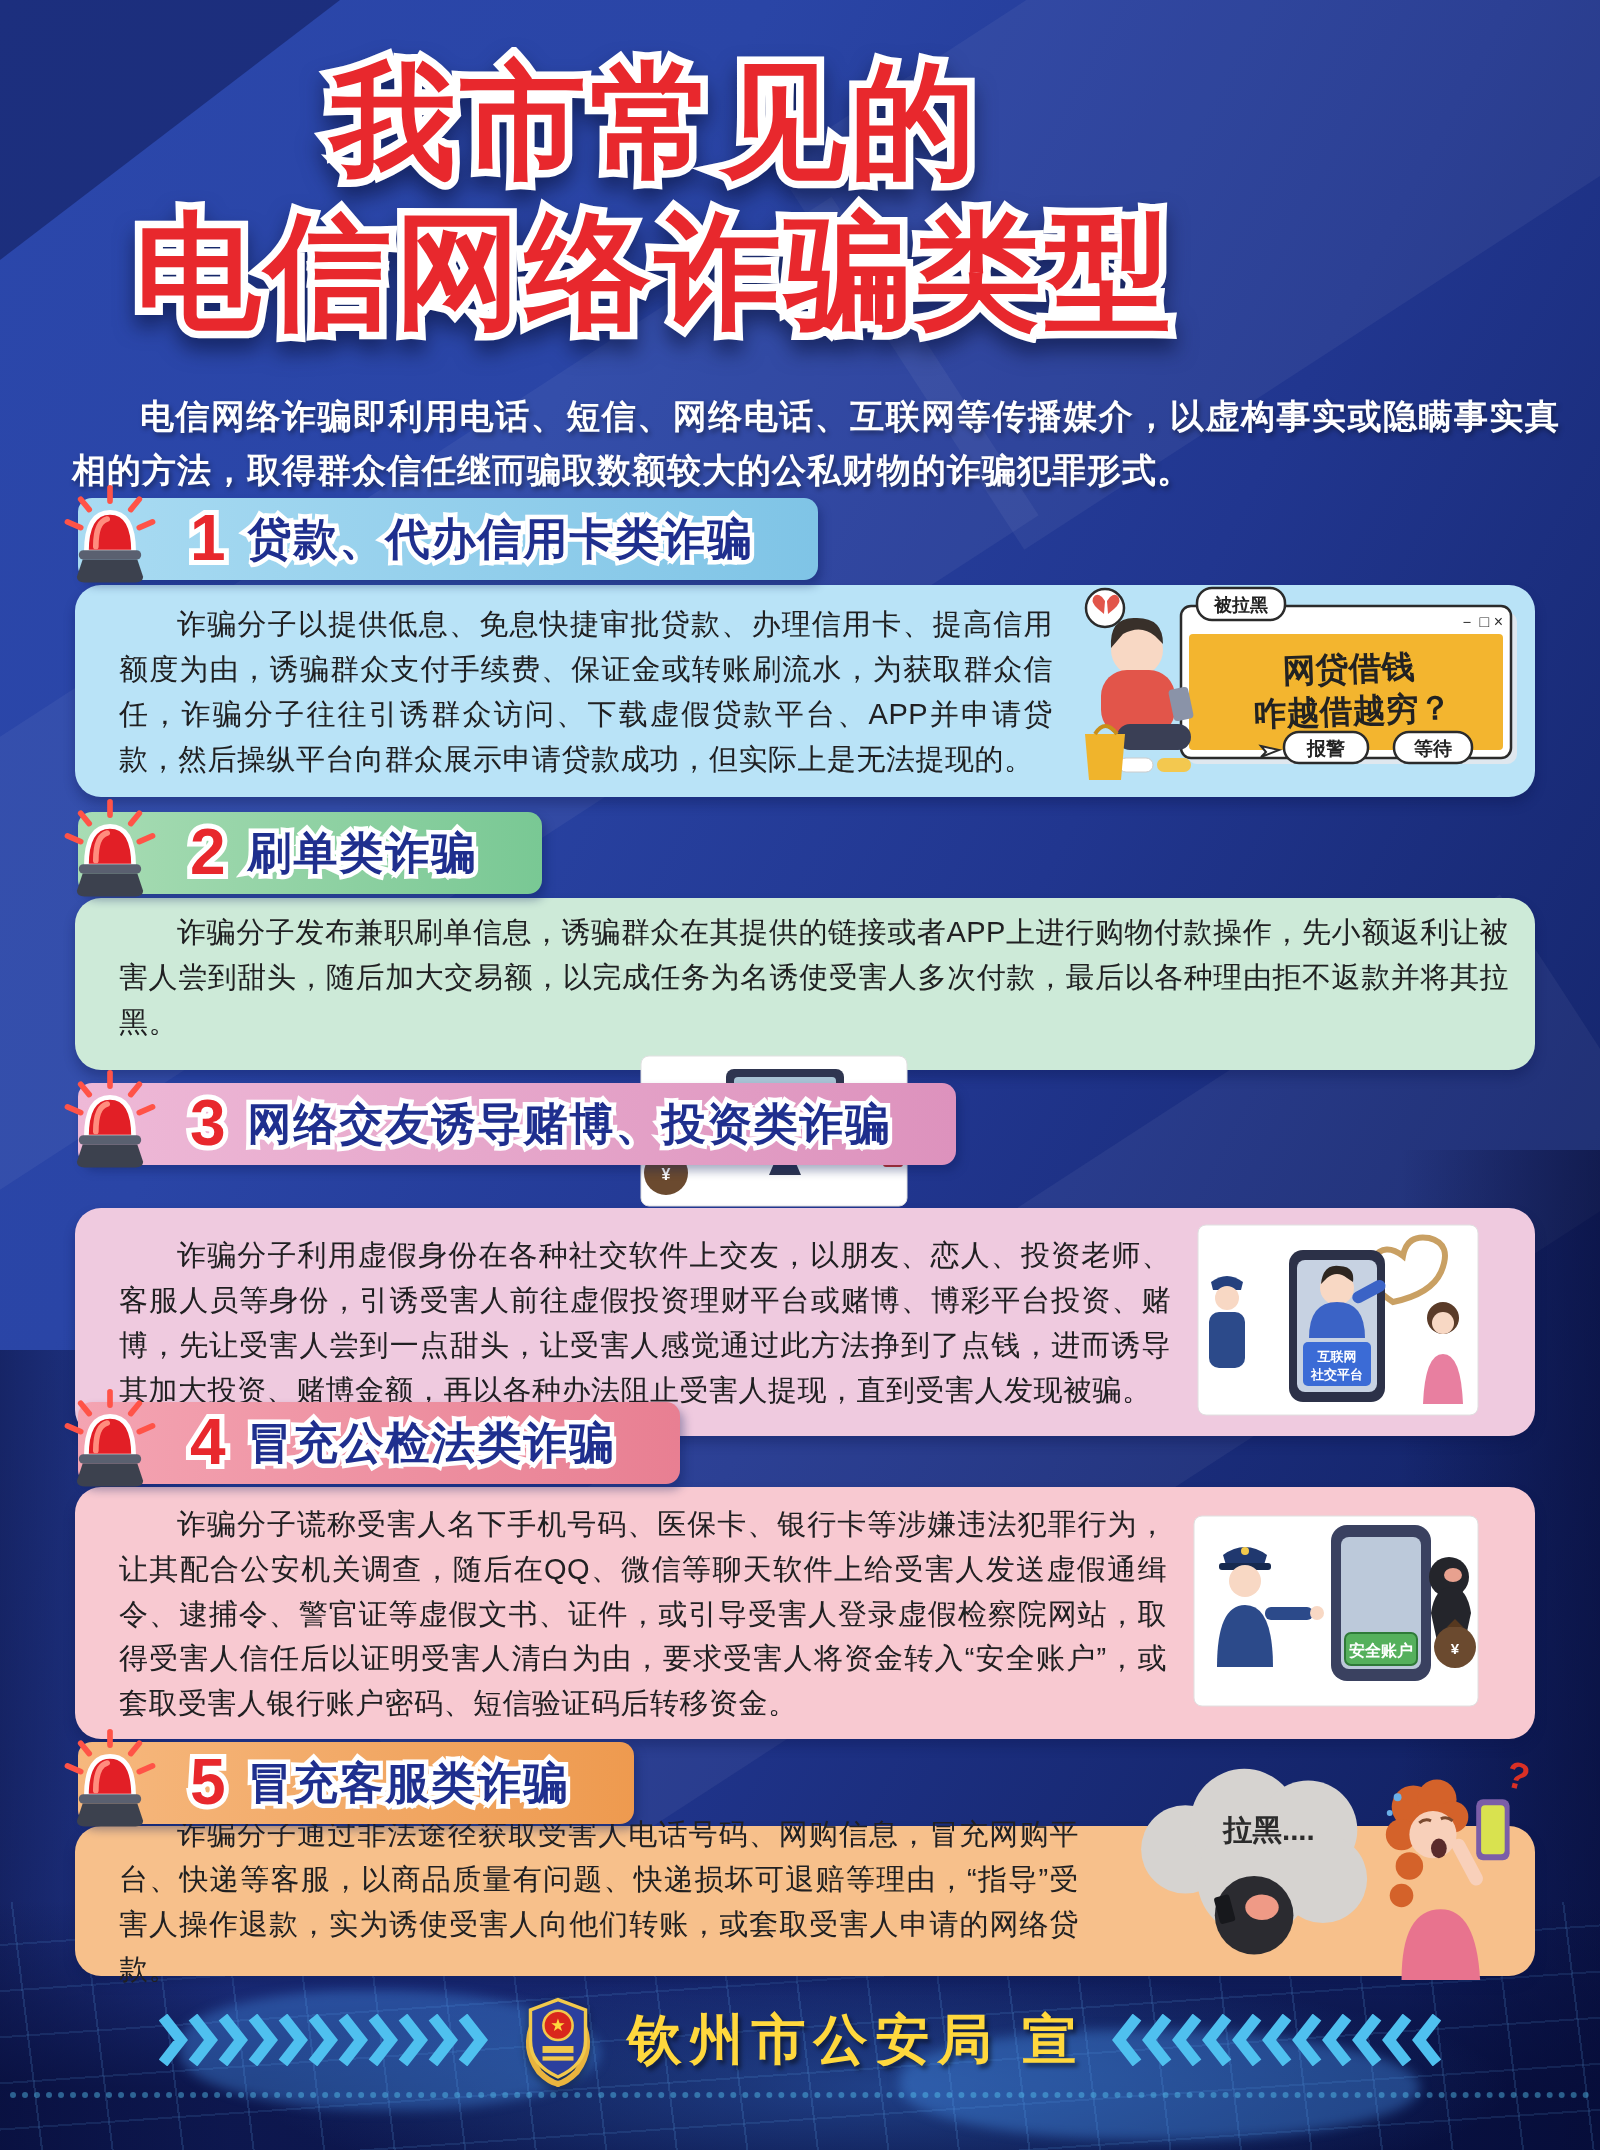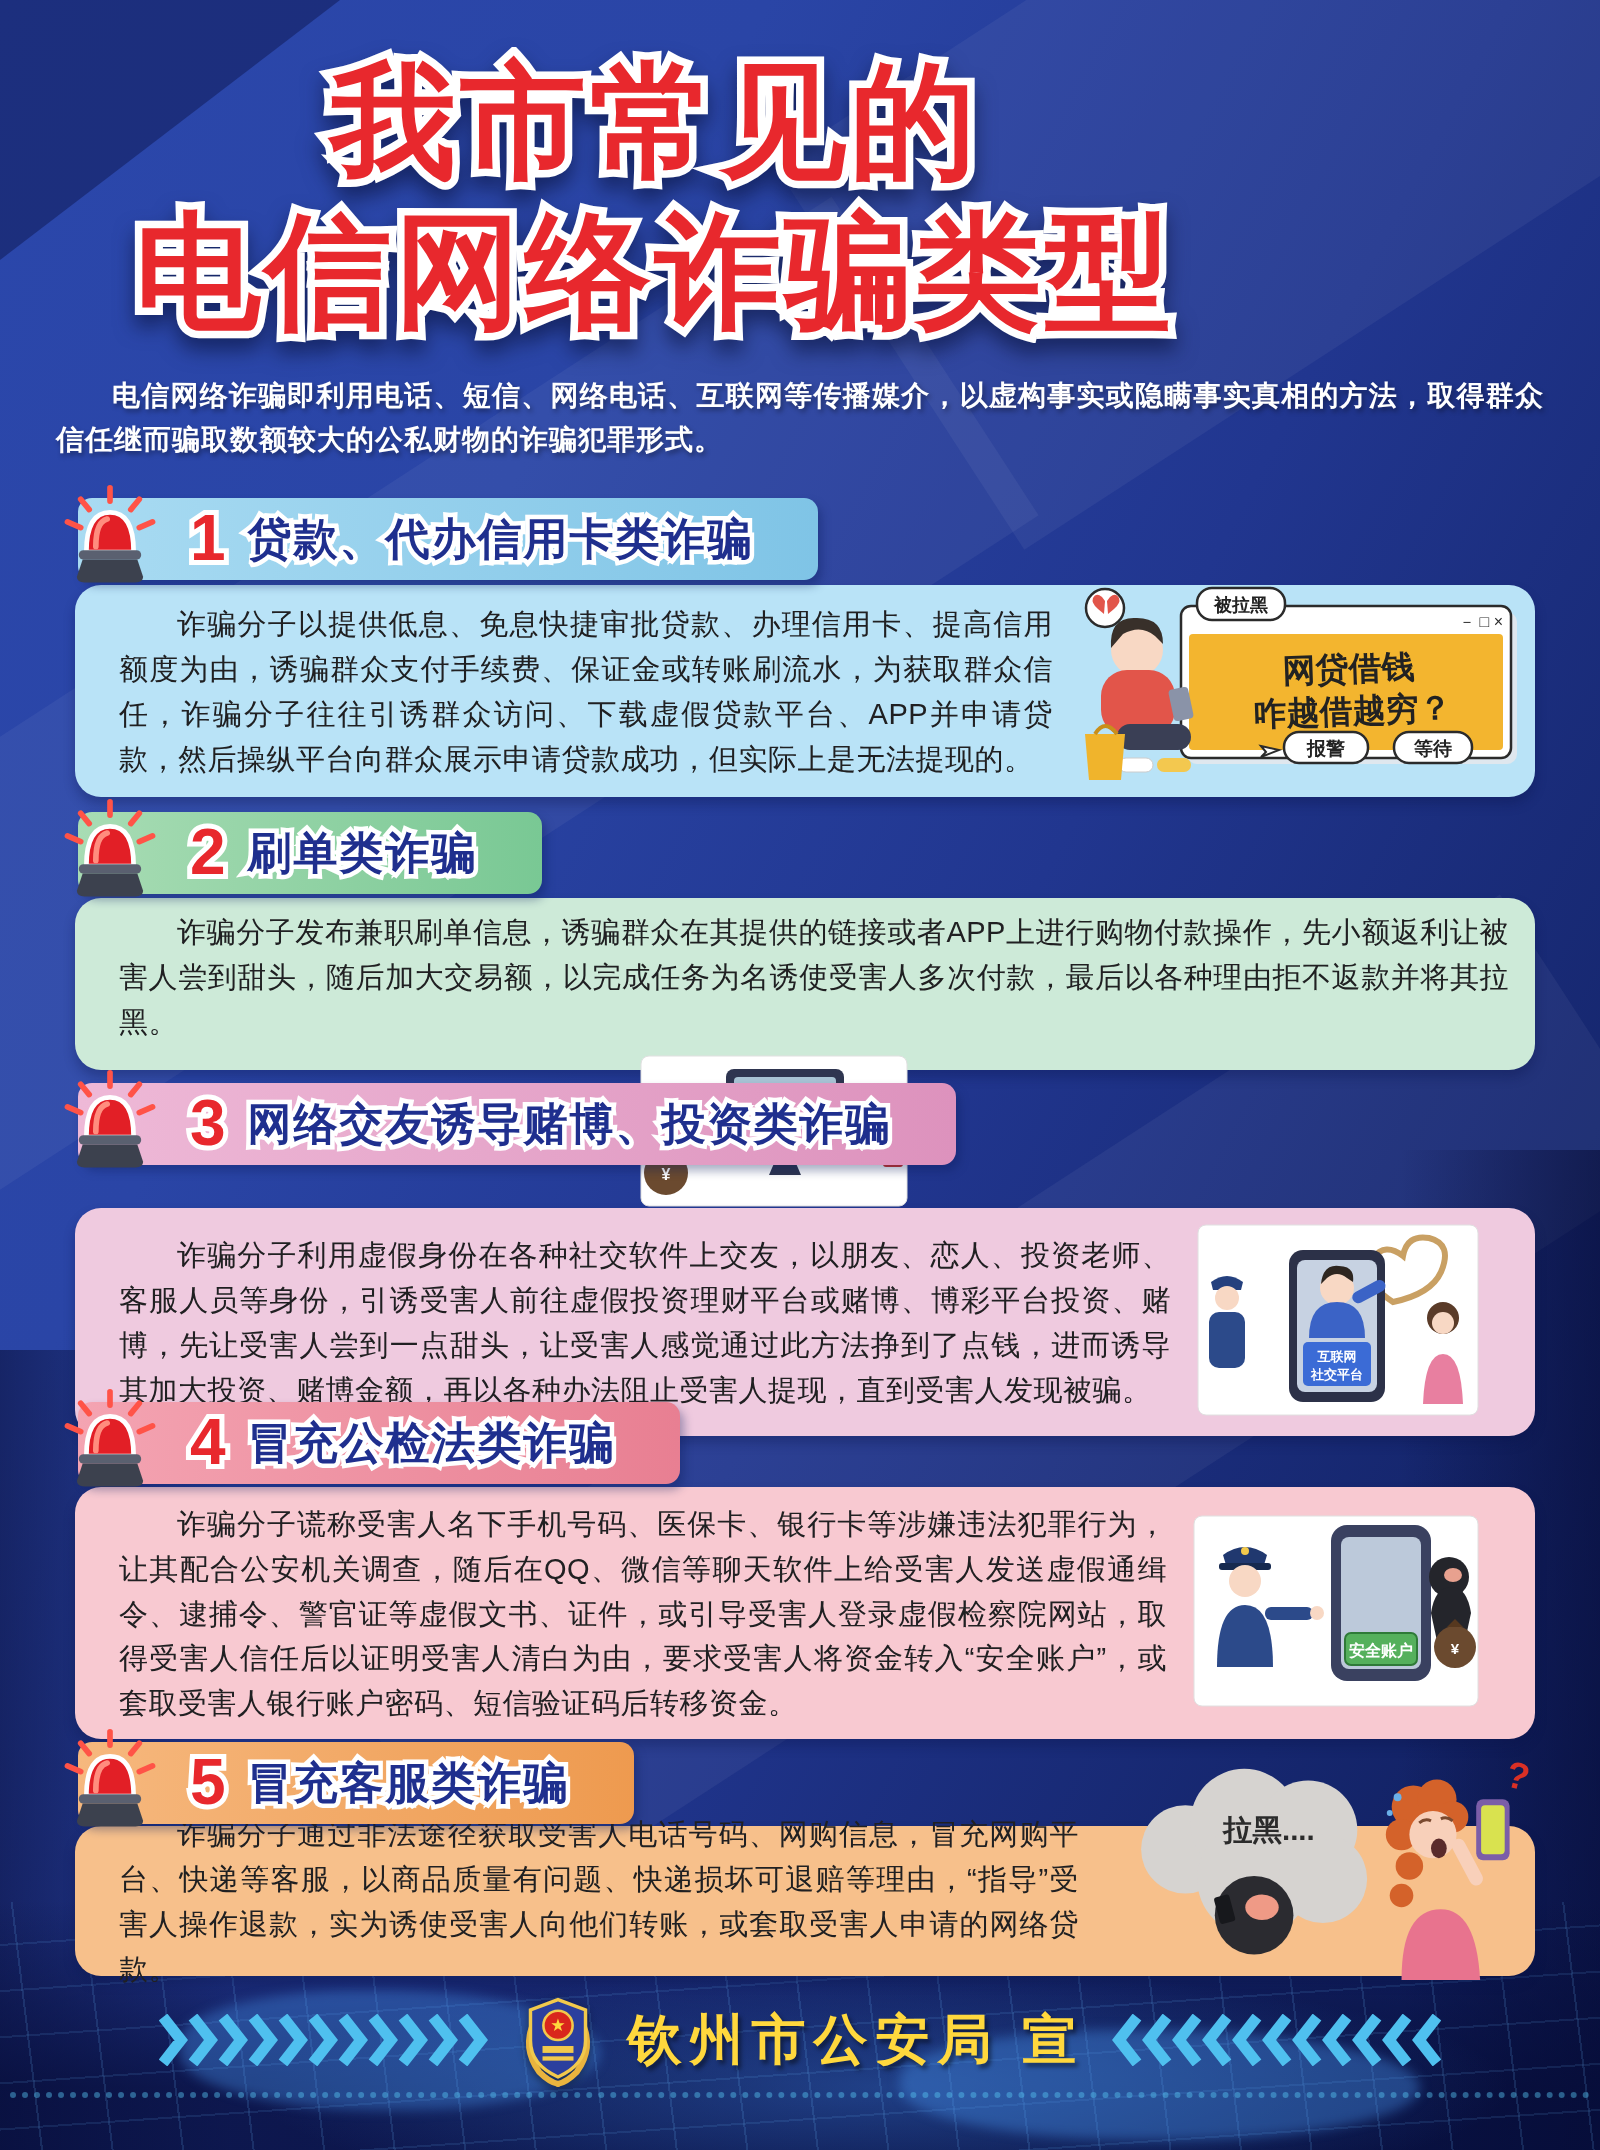--- a/index.html
+++ b/index.html
@@ -26,22 +26,22 @@
   .ol .ft{position:absolute;left:0;top:0;-webkit-text-stroke:0;}
 
   .title-block{position:absolute;left:0;top:54px;width:1310px;text-align:center;z-index:2;
     filter:drop-shadow(0 12px 10px rgba(5,12,50,.55));}
   .t-main{font-size:126px;font-weight:900;letter-spacing:4px;}
   .t-main .bk{color:#fff;-webkit-text-stroke:15px #fff;}
   .t-main .ft{color:#e8282d;}
   .t-line2{margin-top:14px;}
 
   .intro{position:absolute;left:56px;top:374px;width:1488px;z-index:2;color:#fff;
-    font-size:28px;font-weight:bold;line-height:1.58;text-align:justify;text-indent:2em;
-    letter-spacing:1px;word-break:break-all;text-shadow:2px 3px 5px rgba(0,0,0,.4);margin:0;}
+    font-size:34px;font-weight:bold;line-height:1.58;text-align:justify;text-indent:2em;
+    letter-spacing:1px;word-break:break-all;text-shadow:2px 3px 5px rgba(0,0,0,.4);margin:16px;}
 
   .banner{position:absolute;left:78px;height:82px;display:inline-flex;align-items:center;
     padding:0 64px 0 112px;border-radius:14px;z-index:2;
     filter:drop-shadow(4px 6px 5px rgba(10,25,90,.35));}
   .b1{background:linear-gradient(90deg,#a9dbf2,#7fc4e6);}
   .b2{background:linear-gradient(90deg,#a8dcb4,#79c894);}
   .b3{background:linear-gradient(90deg,#eeb9d7,#dd92bd);}
   .b4{background:linear-gradient(90deg,#f4a4b2,#e87f92);}
   .b5{background:linear-gradient(90deg,#f6b87e,#ee9a4f);}
   .num{font-size:64px;font-weight:900;margin-right:22px;}

